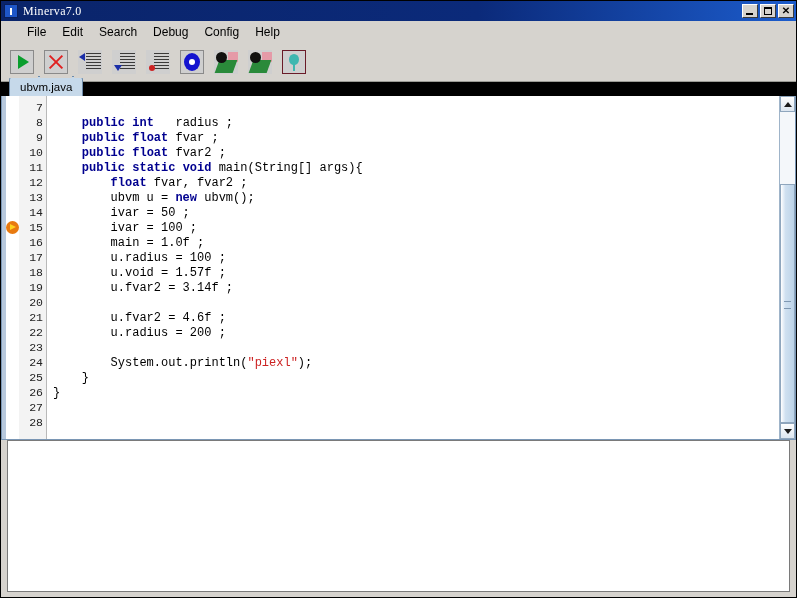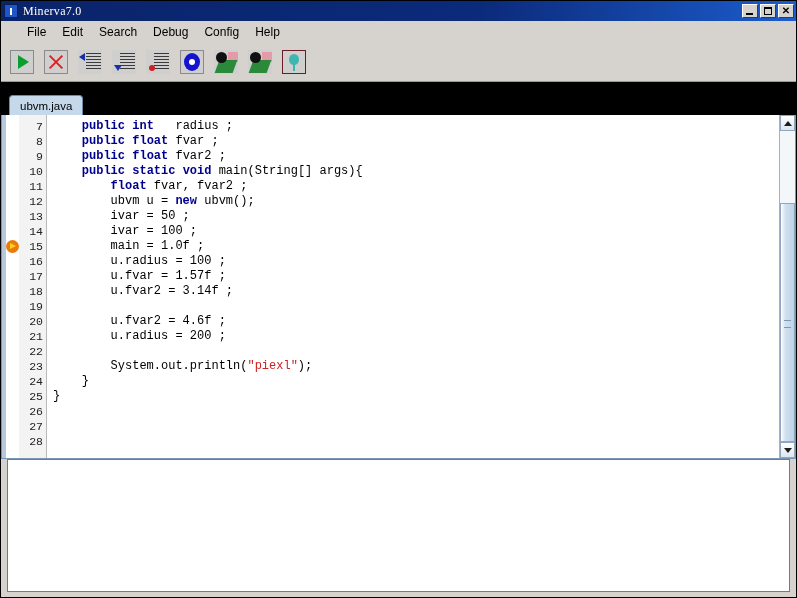--- a/index.html
+++ b/index.html
@@ -270,21 +270,21 @@
   }
   .ic-mem .stem {
     position: absolute;
     left: 10px; top: 12px;
     width: 2px; height: 8px;
     background: #3fb7b0;
   }
 
   
   .tabstrip {
-    height: 33px;
+    height: 14px;
     background: #000000;
     display: flex;
     align-items: flex-end;
     padding-left: 8px;
     flex: none;
   }
   .tab {
     height: 20px;
     background: #c6d9ea;
     border: 1px solid #6d8aa8;
@@ -358,21 +358,21 @@
     text-align: right;
     padding-right: 3px;
     font-family: "Liberation Mono", monospace;
     font-size: 11.5px;
     color: #222222;
   }
 
   .code-area {
     flex: 1;
     background: #ffffff;
-    padding-top: 4px;
+    padding-top: 20px;
     overflow: hidden;
     position: relative;
   }
   .code-line {
     height: 15px;
     line-height: 15px;
     white-space: pre;
     font-family: "Liberation Mono", monospace;
     font-size: 12px;
     color: #000000;
@@ -611,21 +611,21 @@
         <div class="code-line">    <span class="kw">public</span> <span class="kw">int</span>   radius ;</div>
         <div class="code-line">    <span class="kw">public</span> <span class="kw">float</span> fvar ;</div>
         <div class="code-line">    <span class="kw">public</span> <span class="kw">float</span> fvar2 ;</div>
         <div class="code-line">    <span class="kw">public</span> <span class="kw">static</span> <span class="kw">void</span> main(String[] args){</div>
         <div class="code-line">        <span class="kw">float</span> fvar, fvar2 ;</div>
         <div class="code-line">        ubvm u = <span class="kw">new</span> ubvm();</div>
         <div class="code-line">        ivar = 50 ;</div>
         <div class="code-line">        ivar = 100 ;</div>
         <div class="code-line">        main = 1.0f ;</div>
         <div class="code-line">        u.radius = 100 ;</div>
-        <div class="code-line">        u.fvar = 1.57f ;</div>
+        <div class="code-line">        u.void = 1.57f ;</div>
         <div class="code-line">        u.fvar2 = 3.14f ;</div>
         <div class="code-line">&nbsp;</div>
         <div class="code-line">        u.fvar2 = 4.6f ;</div>
         <div class="code-line">        u.radius = 200 ;</div>
         <div class="code-line">&nbsp;</div>
         <div class="code-line">        System.out.println(<span class="str">"piexl"</span>);</div>
         <div class="code-line">    }</div>
         <div class="code-line">}</div>
         <div class="code-line">&nbsp;</div>
       </div>

